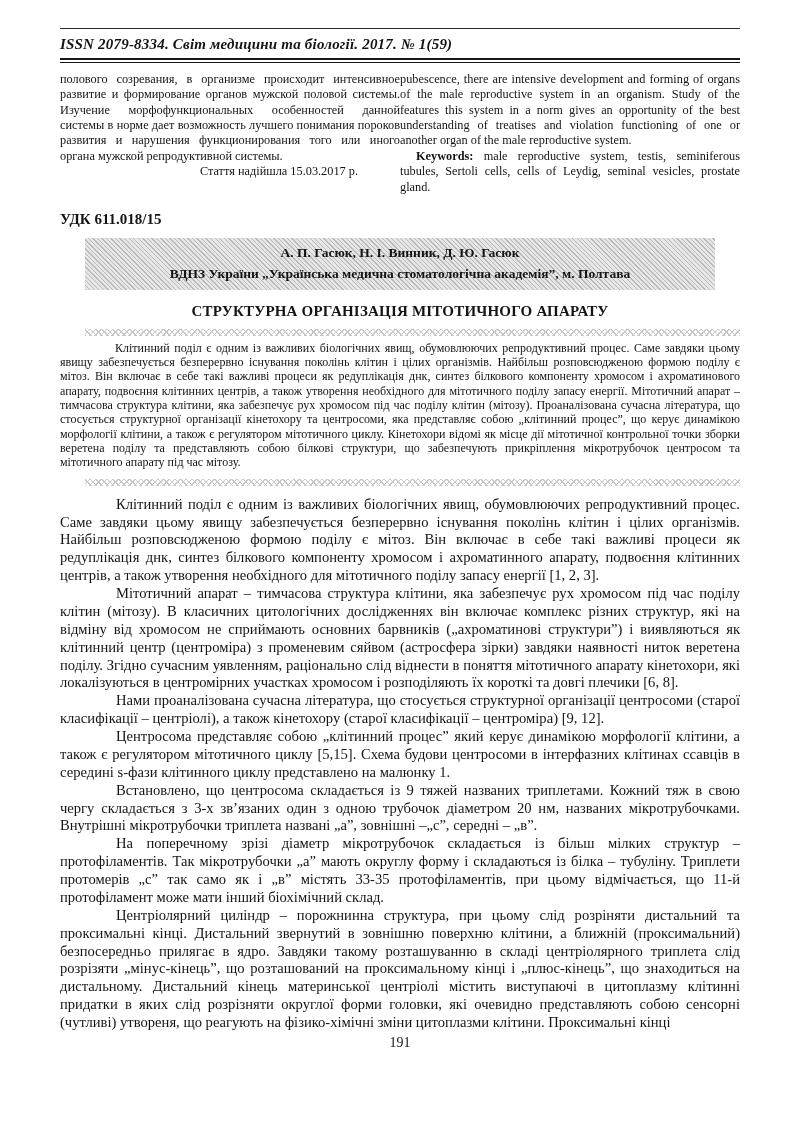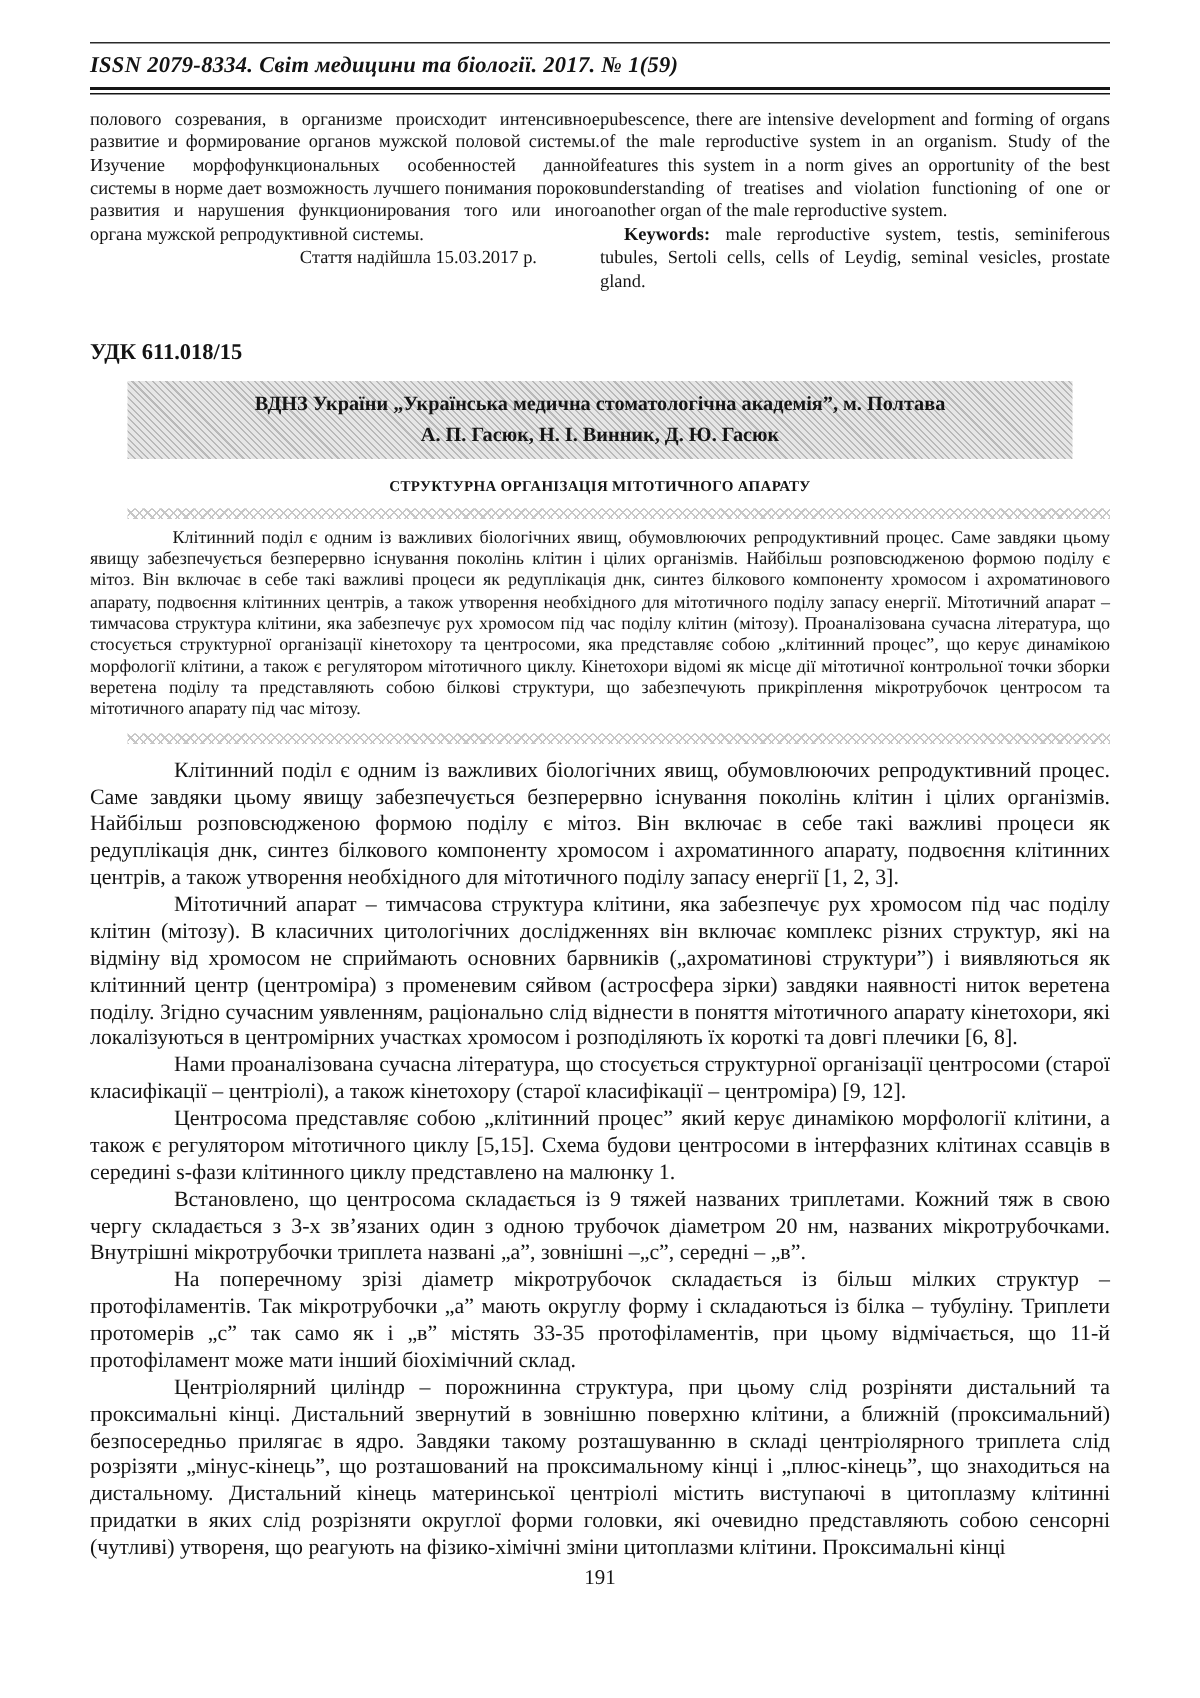--- a/index.html
+++ b/index.html
@@ -24,28 +24,28 @@
     display:flex; margin-top:9px;
     font-size:12.3px; line-height:1.25; text-align:justify;
   }
   .col { flex:1; }
   .col p { margin:0; }
   .col p.kw { text-indent:16px; }
   .b { font-weight:bold; }
   .received { text-align:right; padding-right:42px; }
 
   
-  .udc { margin-top:32px; font-weight:bold; font-size:15px; }
+  .udc { margin-top:16px; font-weight:bold; font-size:15px; }
   .authors-box {
     margin:10px 25px 0 25px; padding:5px 10px;
     text-align:center; font-weight:bold; font-size:13.5px; line-height:1.55;
     background:repeating-linear-gradient(45deg, #b9b9b9 0px, #b9b9b9 1px, #e6e6e6 1px, #e6e6e6 3.2px);
   }
   .authors-box div { margin:0; }
-  .article-title { margin-top:13px; text-align:center; font-weight:bold; font-size:10px; letter-spacing:0.2px; }
+  .article-title { margin-top:13px; text-align:center; font-weight:bold; font-size:15px; letter-spacing:0.2px; }
 
   .zigzag {
     height:7px; margin-top:9px; margin-left:25px;
     background:
       repeating-linear-gradient(45deg,  #c7c7c7 0 1px, transparent 1px 4px),
       repeating-linear-gradient(-45deg, #c7c7c7 0 1px, transparent 1px 4px);
   }
 
   
   .abstract { margin-top:5px; font-size:12px; line-height:1.195; text-align:justify; }
@@ -75,22 +75,22 @@
     </div>
     <div class="col">
       <p>pubescence, there are intensive development and forming of organs of the male reproductive system in an organism. Study of the features  this system in a norm gives an opportunity of the best understanding of treatises and violation functioning of one or another organ of the male reproductive system.</p>
       <p class="kw"><span class="b">Keywords:</span><span> male reproductive system, testis, seminiferous tubules, Sertoli cells, cells of Leydig, seminal vesicles, prostate gland.</span></p>
     </div>
   </div>
 
   <div class="udc">УДК 611.018/15</div>
 
   <div class="authors-box">
+    <div>А. П. Гасюк, Н. І. Винник, Д. Ю. Гасюк</div>
     <div>ВДНЗ України „Українська медична стоматологічна академія”, м. Полтава</div>
-    <div>А. П. Гасюк, Н. І. Винник, Д. Ю. Гасюк</div>
   </div>
 
   <div class="article-title">СТРУКТУРНА ОРГАНІЗАЦІЯ МІТОТИЧНОГО АПАРАТУ</div>
 
   <div class="zigzag"></div>
 
   <div class="abstract">
     <p class="body">Клітинний поділ є одним із важливих біологічних явищ, обумовлюючих репродуктивний процес. Саме завдяки цьому явищу забезпечується безперервно існування поколінь клітин і цілих організмів. Найбільш розповсюдженою формою поділу є мітоз. Він включає в себе такі важливі процеси як редуплікація днк, синтез білкового компоненту хромосом і ахроматинового апарату, подвоєння клітинних центрів, а також утворення необхідного для мітотичного поділу запасу енергії. Мітотичний апарат – тимчасова структура клітини, яка забезпечує рух хромосом під час поділу клітин (мітозу). Проаналізована сучасна література, що стосується структурної організації кінетохору та центросоми, яка представляє собою „клітинний процес”, що керує динамікою морфології клітини, а також є регулятором мітотичного циклу. Кінетохори відомі як місце дії мітотичної контрольної точки зборки веретена поділу та представляють собою білкові структури, що забезпечують прикріплення мікротрубочок центросом та мітотичного апарату під час мітозу.</p>
   </div>
 

